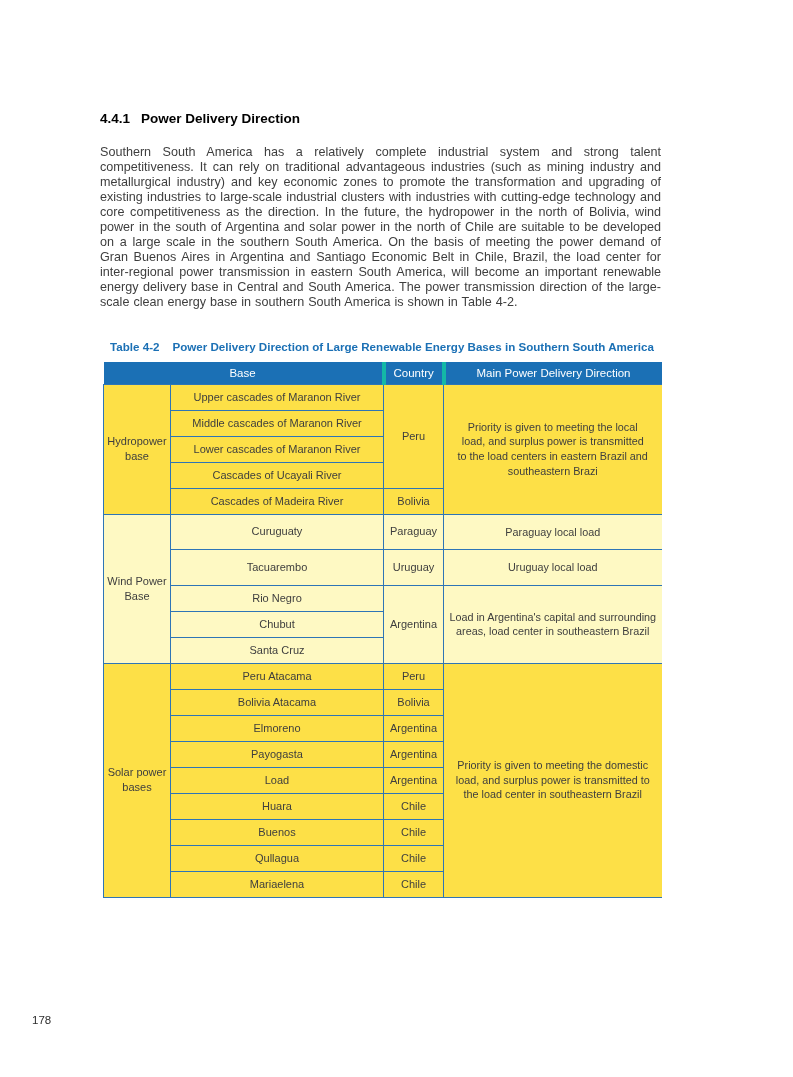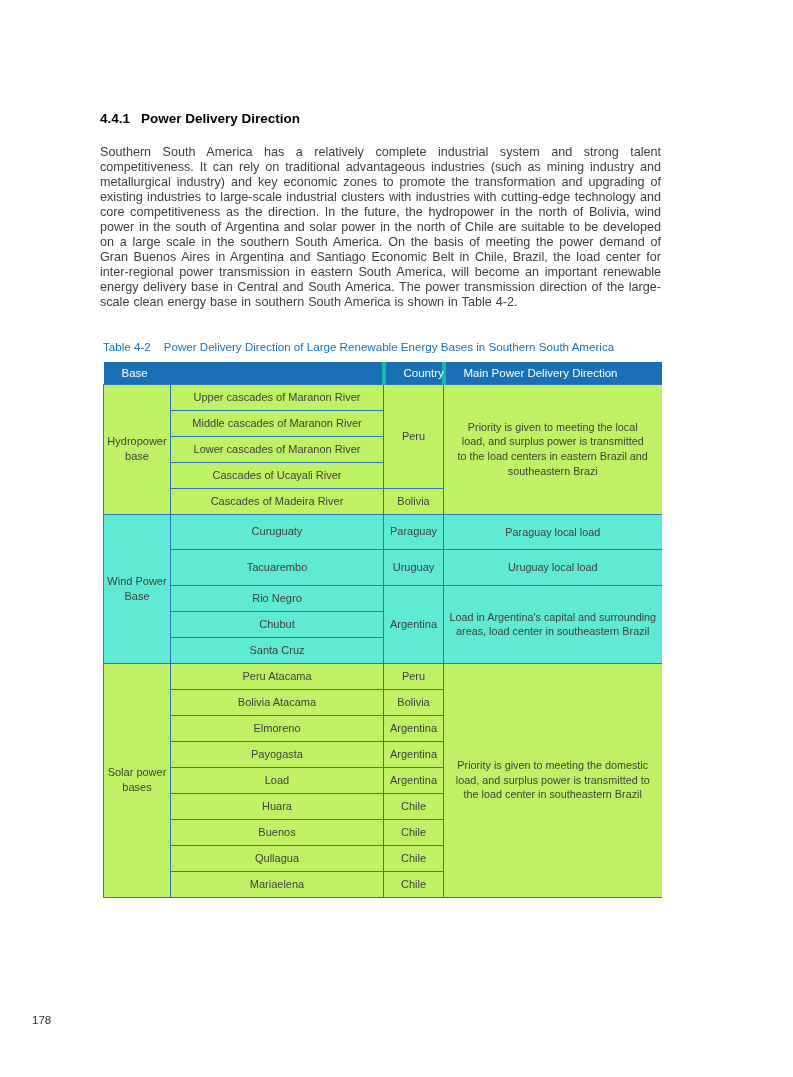--- a/index.html
+++ b/index.html
@@ -37,63 +37,64 @@
   .para {
     font-size: 12.6px;
     line-height: 15px;
     text-align: justify;
     color: #3e3e3e;
     margin: 0 0 30px 0;
     word-spacing: 0.5px;
   }
   .caption {
     font-size: 11.6px;
-    font-weight: normal;
+    font-weight: bold;
     color: #1b70b5;
     margin: 16px 0 9px 3px;
+    text-align: center;
   }
   .caption .lbl { margin-right: 13px; }
 
   table.power-table {
     border-collapse: collapse;
     width: 558px;
     table-layout: fixed;
     margin-left: 3px;
   }
   table.power-table thead th {
     background: #1b70b5;
     color: #ffffff;
     font-weight: normal;
     font-size: 11.5px;
     height: 22px;
     border: none;
-    padding: 1px 18px;
-    text-align: left;
+    padding: 1px 8px;
+    text-align: center;
     vertical-align: middle;
   }
   table.power-table thead th + th { border-left: 4px solid #14b8a6; }
   table.power-table td {
     border: 1px solid #2e75b6;
     font-size: 11px;
     color: #3e3e3e;
     text-align: center;
     vertical-align: middle;
     height: 26px;
     padding: 1px 4px;
     line-height: 1.35;
-    background: #bef264;
+    background: #fde047;
   }
   table.power-table td.group-cell { padding: 1px 1px; }
   table.power-table td.delivery-cell {
     border-right: none;
     padding: 10px 2px;
     font-size: 10.8px;
     white-space: pre-line;
   }
-  table.power-table tbody.tint td { background: #5eead4; margin-top: 8px; }
+  table.power-table tbody.tint td { background: #fef9c3; margin-top: 8px; }
 
   .pagenum {
     position: absolute;
     left: 32px;
     top: 1014px;
     font-size: 11.5px;
     color: #2e2e2e;
   }
 </style>
 </head>

